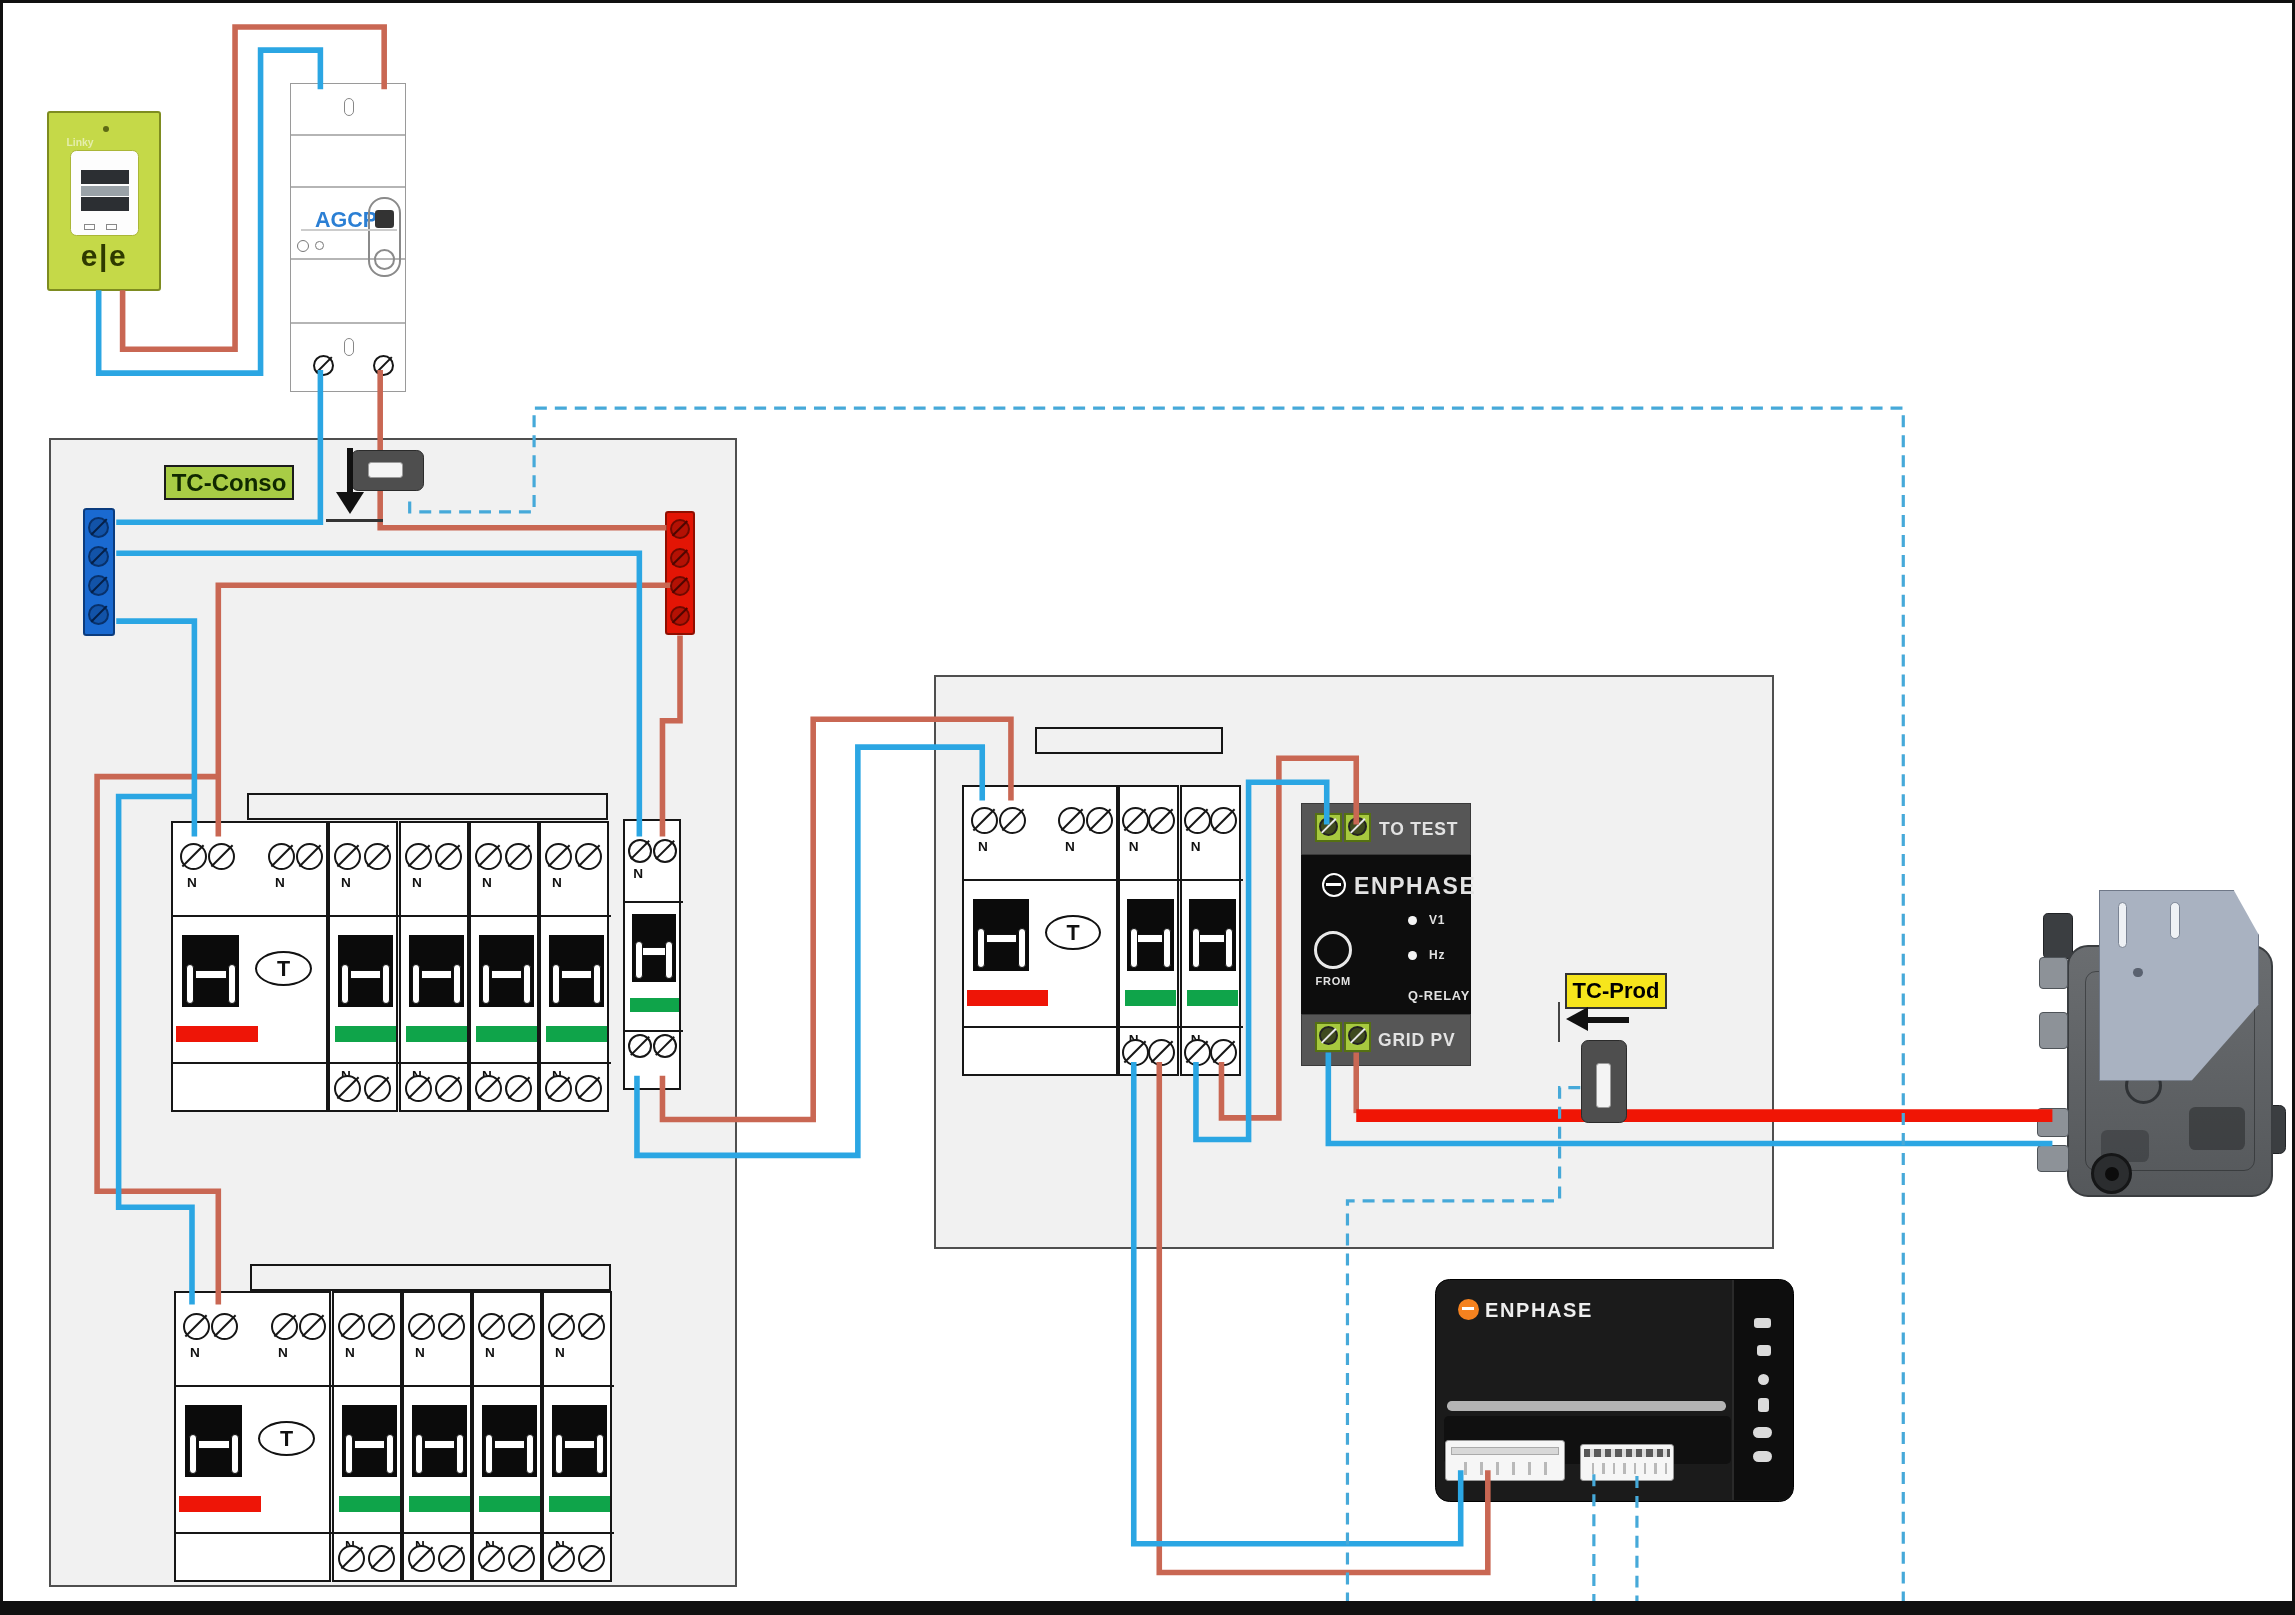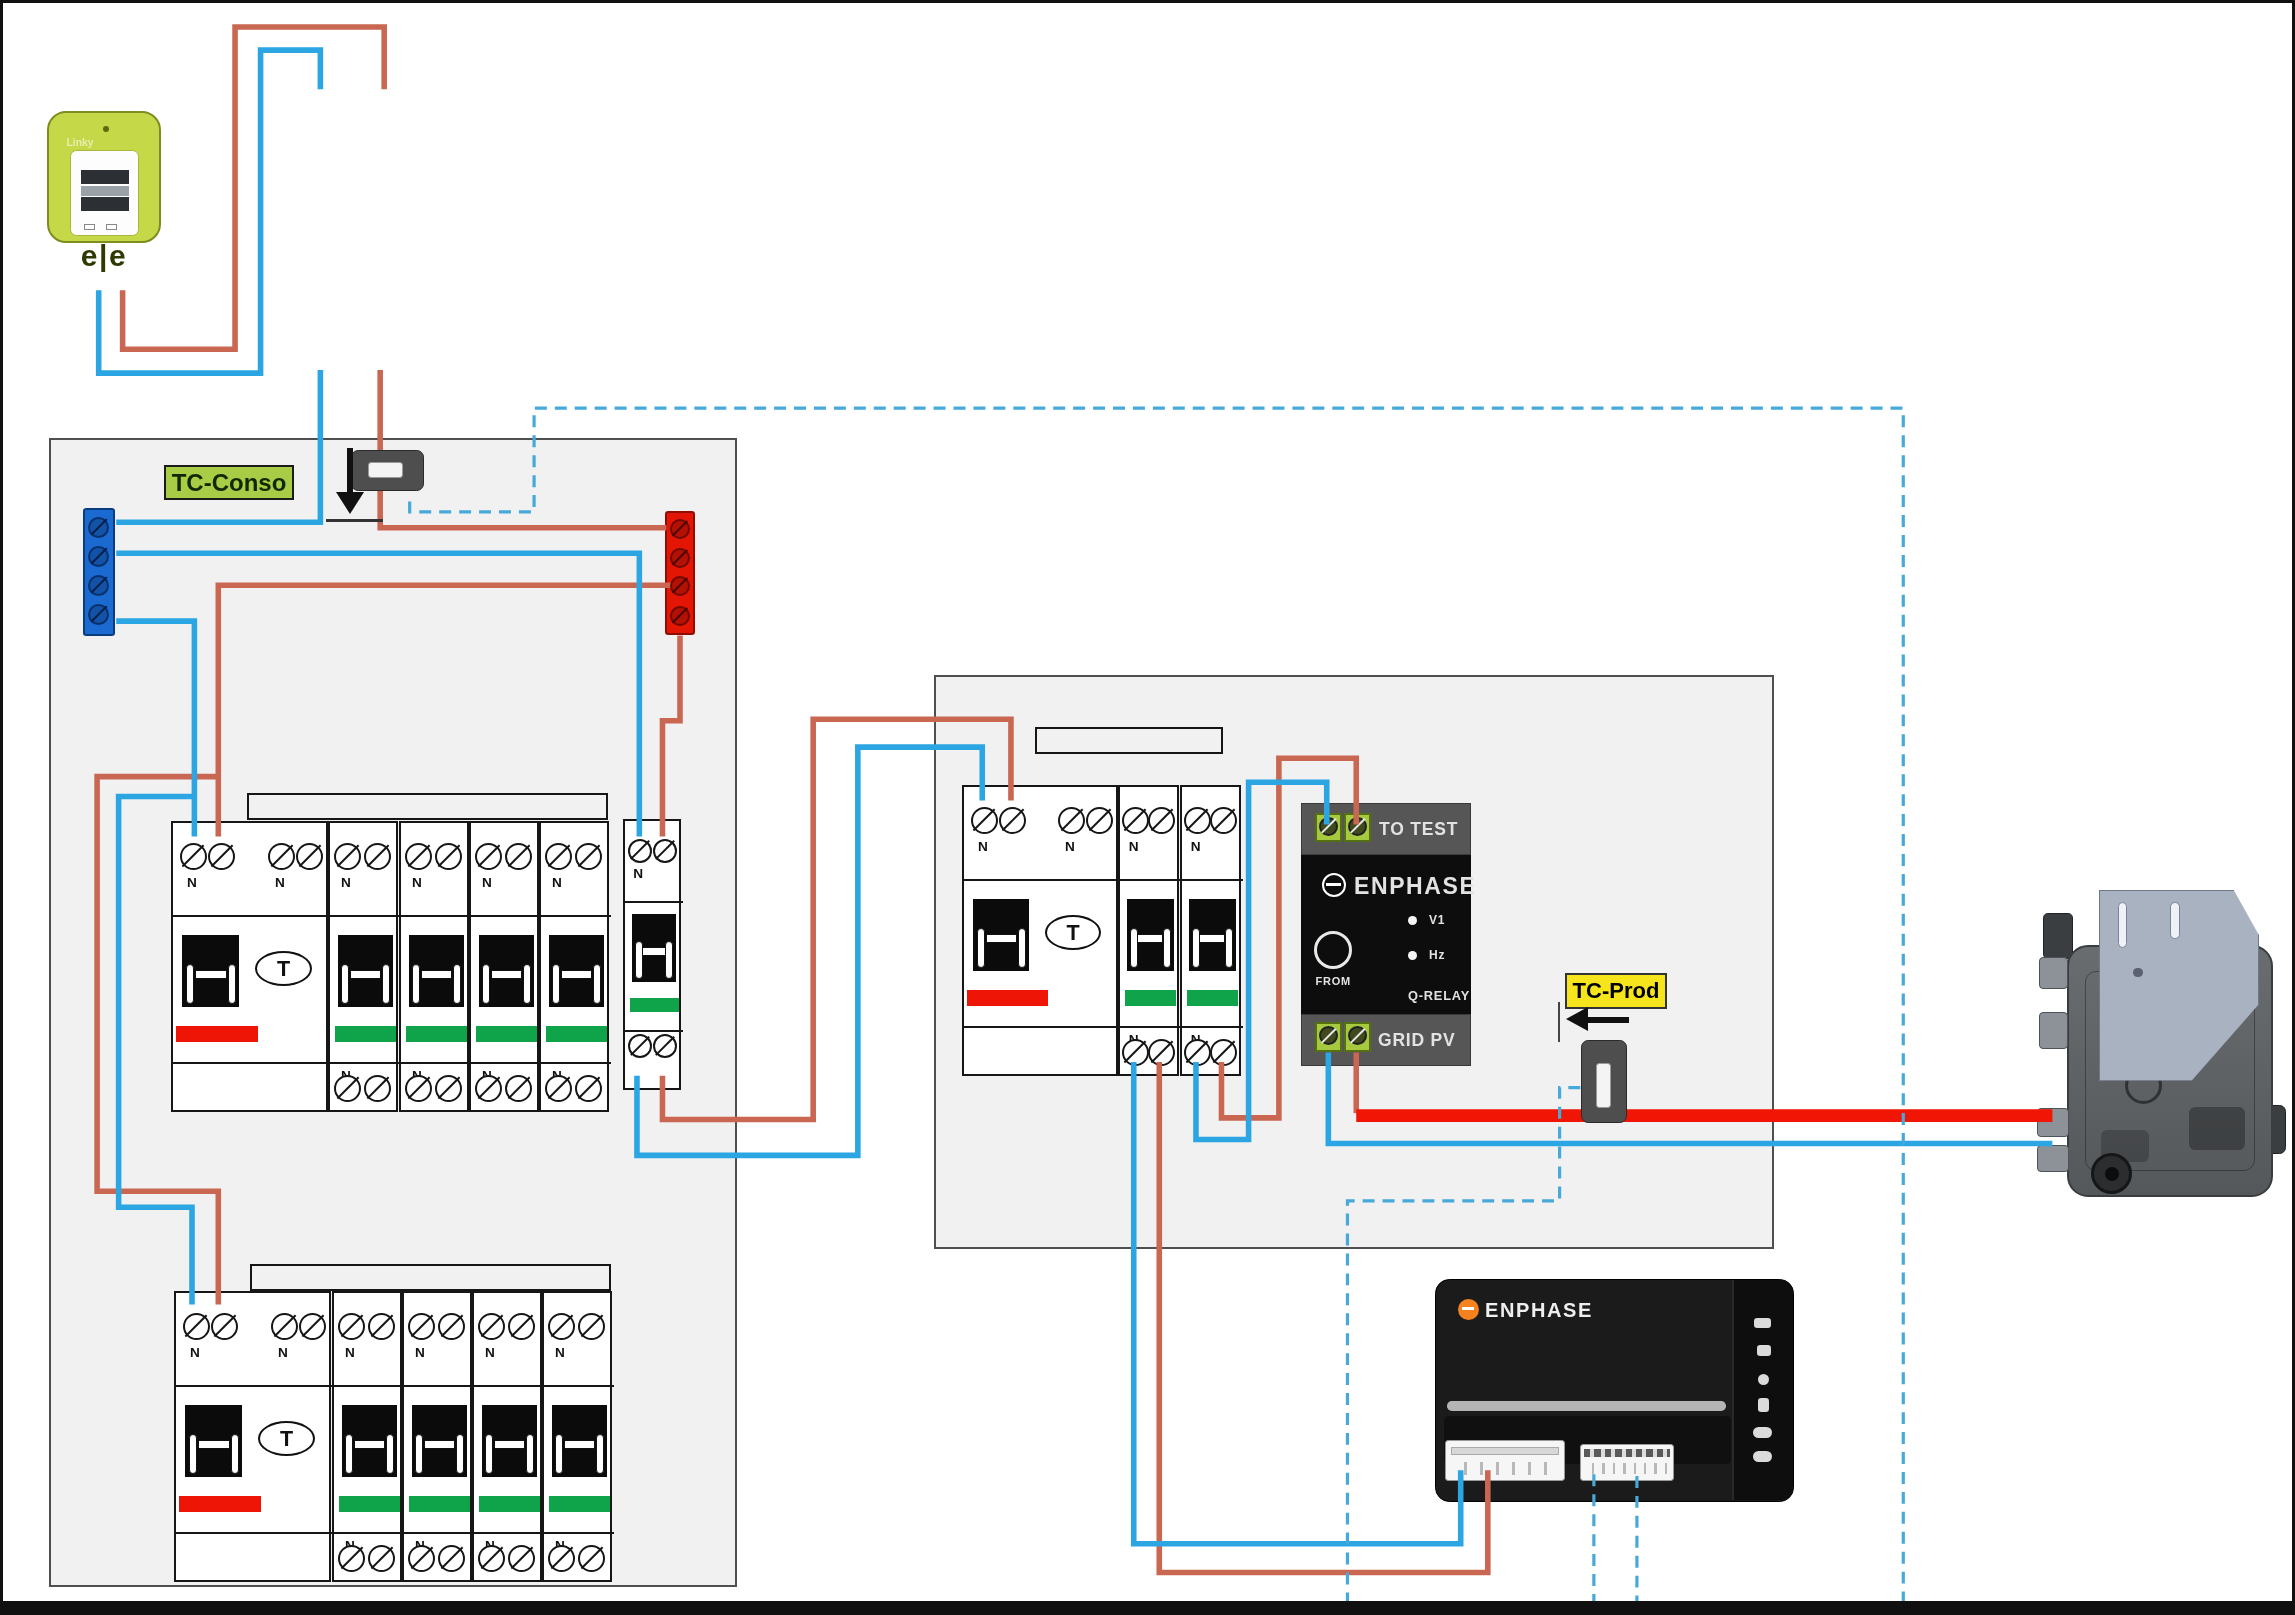--- a/index.html
+++ b/index.html
@@ -41,33 +41,51 @@
   .z6{z-index:6;} .z7{z-index:7;}
 </style>
 </head>
 <body>
 
 <div class="canvas">
 
   <div class="abs panel" style="left:46px;top:435px;width:688px;height:1149px;z-index:1;"></div>
   <div class="abs panel" style="left:931px;top:672px;width:840px;height:574px;z-index:1;"></div>
 
-  <div class="abs dev" style="left:44px;top:108px;width:114px;height:132px;background:#c5d948;border:2.4px solid #7e8c20;border-radius:19px;">
+  <div class="abs dev" style="left:44px;top:108px;width:114px;height:180px;background:#c5d948;border:2.4px solid #7e8c20;border-radius:3px;">
     <div class="abs" style="left:54px;top:12.8px;width:6.4px;height:6.4px;border-radius:50%;background:#5d6a14;"></div>
     <div class="abs" style="left:17.5px;top:24px;font-size:10.4px;color:rgba(255,255,255,.55);font-weight:700;">Linky</div>
     <div class="abs" style="left:21px;top:37px;width:69px;height:86px;background:#fdfdfd;border-radius:6.4px;border:0.8px solid #aab637;">
       <div class="abs" style="left:10.4px;top:19px;width:48px;height:14.4px;background:#2c2f33;"></div>
       <div class="abs" style="left:10.4px;top:35px;width:48px;height:9.6px;background:#9aa2a8;"></div>
       <div class="abs" style="left:10.4px;top:46px;width:48px;height:13.6px;background:#2c2f33;"></div>
       <div class="abs" style="left:12.8px;top:73px;width:11px;height:6.4px;border:1.6px solid #888;"></div>
       <div class="abs" style="left:35px;top:73px;width:11px;height:6.4px;border:1.6px solid #888;"></div>
     </div>
     <div class="abs" style="left:0;right:0;top:126px;text-align:center;font-size:30px;font-weight:800;color:#2f3a00;letter-spacing:1.6px;">e|e</div>
   </div>
 
+  <div class="abs dev" style="left:287px;top:80px;width:116px;height:309px;background:#fff;border:1.6px solid #9a9a9a;">
+    <div class="abs" style="left:0;top:50px;width:100%;height:1.6px;background:#b5b5b5;"></div>
+    <div class="abs" style="left:0;top:102px;width:100%;height:1.6px;background:#b5b5b5;"></div>
+    <div class="abs" style="left:0;top:174px;width:100%;height:1.6px;background:#b5b5b5;"></div>
+    <div class="abs" style="left:0;top:238px;width:100%;height:1.6px;background:#b5b5b5;"></div>
+    <div class="abs" style="left:53px;top:14.4px;width:10.4px;height:17.5px;border:1.6px solid #888;border-radius:5.6px;"></div>
+    <div class="abs" style="left:53px;top:254px;width:10.4px;height:17.5px;border:1.6px solid #888;border-radius:5.6px;"></div>
+    <div class="abs" style="left:24px;top:124px;font-size:21.5px;font-weight:800;color:#2b7fd4;">AGCP</div>
+    <div class="abs" style="left:77px;top:113px;width:33px;height:80px;border:2.4px solid #8a8a8a;border-radius:16px;">
+      <div class="abs" style="left:4.8px;top:11px;width:19px;height:17.5px;background:#333;border-radius:3.2px;"></div>
+      <div class="abs" style="left:4px;bottom:4.8px;width:21px;height:21px;border:2.4px solid #8a8a8a;border-radius:50%;"></div>
+    </div>
+    <div class="abs" style="left:6.4px;top:156px;width:12px;height:12px;border:1.6px solid #777;border-radius:50%;"></div>
+    <div class="abs" style="left:24px;top:157px;width:8.8px;height:8.8px;border:1.6px solid #777;border-radius:50%;"></div>
+    <div class="abs" style="left:9.6px;top:145px;width:96px;height:1.6px;background:#ccc;"></div>
+    <div class="screw" style="left:22px;top:271px;width:21px;height:21px;"></div>
+    <div class="screw" style="left:82px;top:271px;width:21px;height:21px;"></div>
+  </div>
 
   <div class="lbl-box" style="left:161px;top:453px;width:130px;height:35px;background:#a8cc45;border:2.4px solid #1b1b1b;font-size:24px;color:#102800;">TC-Conso</div>
   <div class="abs z7" style="left:323px;top:443px;width:64px;height:80px;">
     <div class="abs" style="left:21px;top:1.6px;width:5.6px;height:46px;background:#111;"></div>
     <div class="abs" style="left:9.6px;top:46px;width:0;height:0;border-left:14.4px solid transparent;border-right:14.4px solid transparent;border-top:22px solid #111;"></div>
     <div class="abs" style="left:0px;top:73px;width:57px;height:3.2px;background:#333;"></div>
   </div>
   <div class="ctclamp" style="left:348px;top:447px;width:73px;height:41px;">
     <div class="ctwin" style="left:16px;top:11px;width:35px;height:16px;"></div>
   </div>

